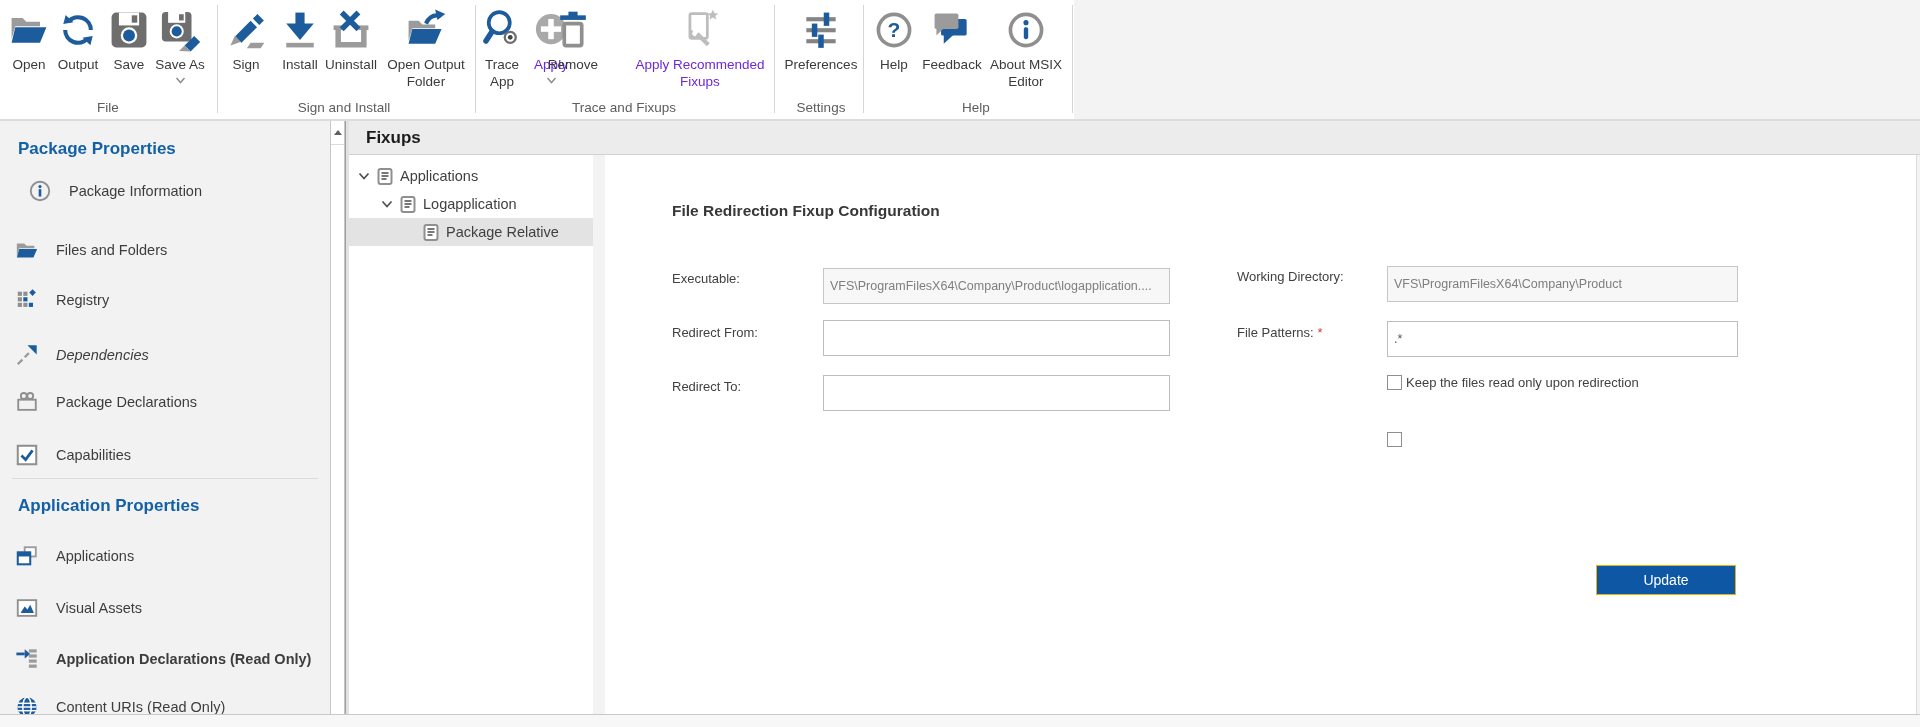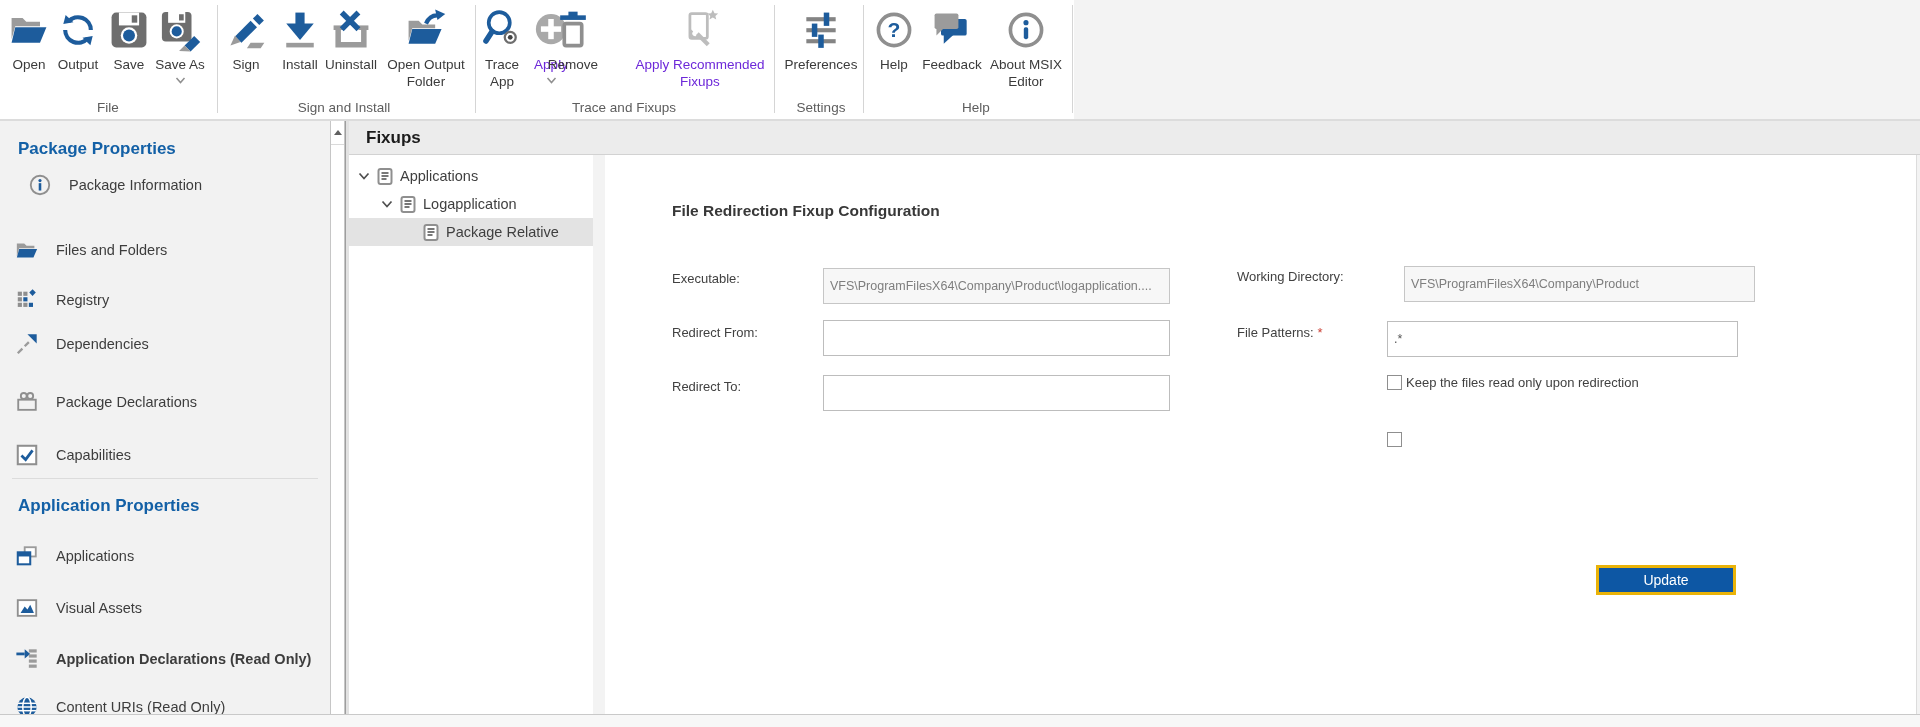--- a/index.html
+++ b/index.html
@@ -39,21 +39,21 @@
   .tdoc{width:16px;height:17px;margin-right:7px;flex:0 0 auto;}
   .tdoc svg{width:16px;height:17px;display:block;}
   
   #form-title{position:absolute;left:67px;top:47px;font-size:15.5px;font-weight:bold;color:#383838;white-space:nowrap;}
   .flabel{position:absolute;font-size:13px;color:#414141;height:20px;line-height:20px;white-space:nowrap;}
   .req{color:#cb4136;margin-left:4px;}
   .finput{position:absolute;height:24px;box-sizing:border-box;border:1px solid #bdbdbd;background:#fff;font-size:12.5px;color:#555;padding:17px 6px;display:flex;align-items:center;white-space:nowrap;overflow:hidden;}
   .finput.disabled{background:#f7f7f7;color:#7e7e7e;border-color:#c6c6c6;}
   .cbx{position:absolute;width:15px;height:15px;border:1px solid #8f8f8f;background:#fff;box-sizing:border-box;}
   .cbxlabel{position:absolute;font-size:13px;color:#414141;height:20px;line-height:20px;white-space:nowrap;}
-  #update-btn{position:absolute;left:991px;top:410px;width:140px;height:30px;background:#0d57a4;border:3px solid #eab308;box-sizing:border-box;color:#fff;font-size:14px;display:flex;align-items:center;justify-content:center;cursor:default;}
+  #update-btn{position:absolute;left:991px;top:410px;width:140px;height:30px;background:#0d57a4;border:1px solid #eab308;box-sizing:border-box;color:#fff;font-size:14px;display:flex;align-items:center;justify-content:center;cursor:default;}
   
   #bottom-strip{position:absolute;left:0;top:714px;width:1920px;height:13px;background:#f7f7f7;border-top:1px solid #c9c9c9;box-sizing:border-box;z-index:10;}
 </style>
 </head>
 <body>
 
 <div id="ribbon">
   <div id="ribbon-filler"></div>
 <div class="rbtn" style="left: 0px; width: 58px;">
       <span class="ricon">
@@ -256,21 +256,21 @@
         <div>About MSIX</div>
         <div>Editor</div>
       </div>
     </div>
     <div class="rsep" style="left: 1072px;"></div>
     <div class="rgroup-label" style="left: 976px;">Help</div>
   </div>
 
 <div id="sidebar">
     <div class="sheading" style="top: 18px;">Package Properties</div>
-    <div class="sitem" style="top: 49px; padding-left: 28px;">
+    <div class="sitem" style="top: 55px; padding-left: 28px;">
       <span class="sicon">
         <svg viewBox="0 0 26 26" xmlns="http://www.w3.org/2000/svg">
           <circle cx="13" cy="13" r="10" stroke="#8f8f8f" stroke-width="2" fill="none"></circle>
           <circle cx="13" cy="8.2" r="1.7" fill="#1d5c9c"></circle>
           <rect x="11.6" y="11" width="2.8" height="8" fill="#1d5c9c"></rect>
         </svg>
       </span>
       <span>Package Information</span>
     </div>
     <div class="sitem" style="top: 114px;">
@@ -290,21 +290,21 @@
           <rect x="3" y="10" width="4.5" height="4.5" fill="#8f8f8f"></rect>
           <rect x="9" y="10" width="4.5" height="4.5" fill="#1d5c9c"></rect>
           <rect x="3" y="16" width="4.5" height="4.5" fill="#8f8f8f"></rect>
           <rect x="9" y="16" width="4.5" height="4.5" fill="#8f8f8f"></rect>
           <rect x="15" y="16" width="4.5" height="4.5" fill="#1d5c9c"></rect>
           <rect x="16.5" y="2.5" width="5" height="5" transform="rotate(45 19 5)" fill="#1d5c9c"></rect>
         </svg>
       </span>
       <span>Registry</span>
     </div>
-    <div class="sitem" style="top: 208px;">
+    <div class="sitem" style="top: 219px; font-style: italic;">
       <span class="sicon">
         <svg viewBox="0 0 26 26" xmlns="http://www.w3.org/2000/svg">
           <line x1="3" y1="23" x2="8" y2="18" stroke="#9b9b9b" stroke-width="2.5"></line>
           <line x1="10.5" y1="15.5" x2="15" y2="11" stroke="#9b9b9b" stroke-width="2.5"></line>
           <polygon points="13.5,2.5 23.5,2.5 23.5,12.5" fill="#1d5c9c"></polygon>
         </svg>
       </span>
       <span>Dependencies</span>
     </div>
     <div class="sitem" style="top: 266px;">
@@ -432,21 +432,21 @@
     </div>
   </div>
 <div id="form-panel">
   <div id="form-title">File Redirection Fixup Configuration</div>
   <div id="update-btn">Update</div>
 <div class="flabel" style="left: 67px; top: 114px;"><span>Executable:</span></div>
     <div class="finput disabled" style="left: 218px; top: 113px; width: 347px;">
       <span>VFS\ProgramFilesX64\Company\Product\logapplication....</span>
     </div>
     <div class="flabel" style="left: 632px; top: 112px;"><span>Working Directory:</span></div>
-    <div class="finput disabled" style="left: 782px; top: 111px; width: 351px; margin-left: 17px;">
+    <div class="finput disabled" style="left: 782px; top: 111px; width: 351px;">
       <span>VFS\ProgramFilesX64\Company\Product</span>
     </div>
     <div class="flabel" style="left: 67px; top: 168px;"><span>Redirect From:</span></div>
     <div class="finput" style="left: 218px; top: 165px; width: 347px;">
       <span></span>
     </div>
     <div class="flabel" style="left: 632px; top: 168px;"><span>File Patterns:</span><span class="req">*</span></div>
     <div class="finput" style="left: 782px; top: 166px; width: 351px;">
       <span>.*</span>
     </div>

